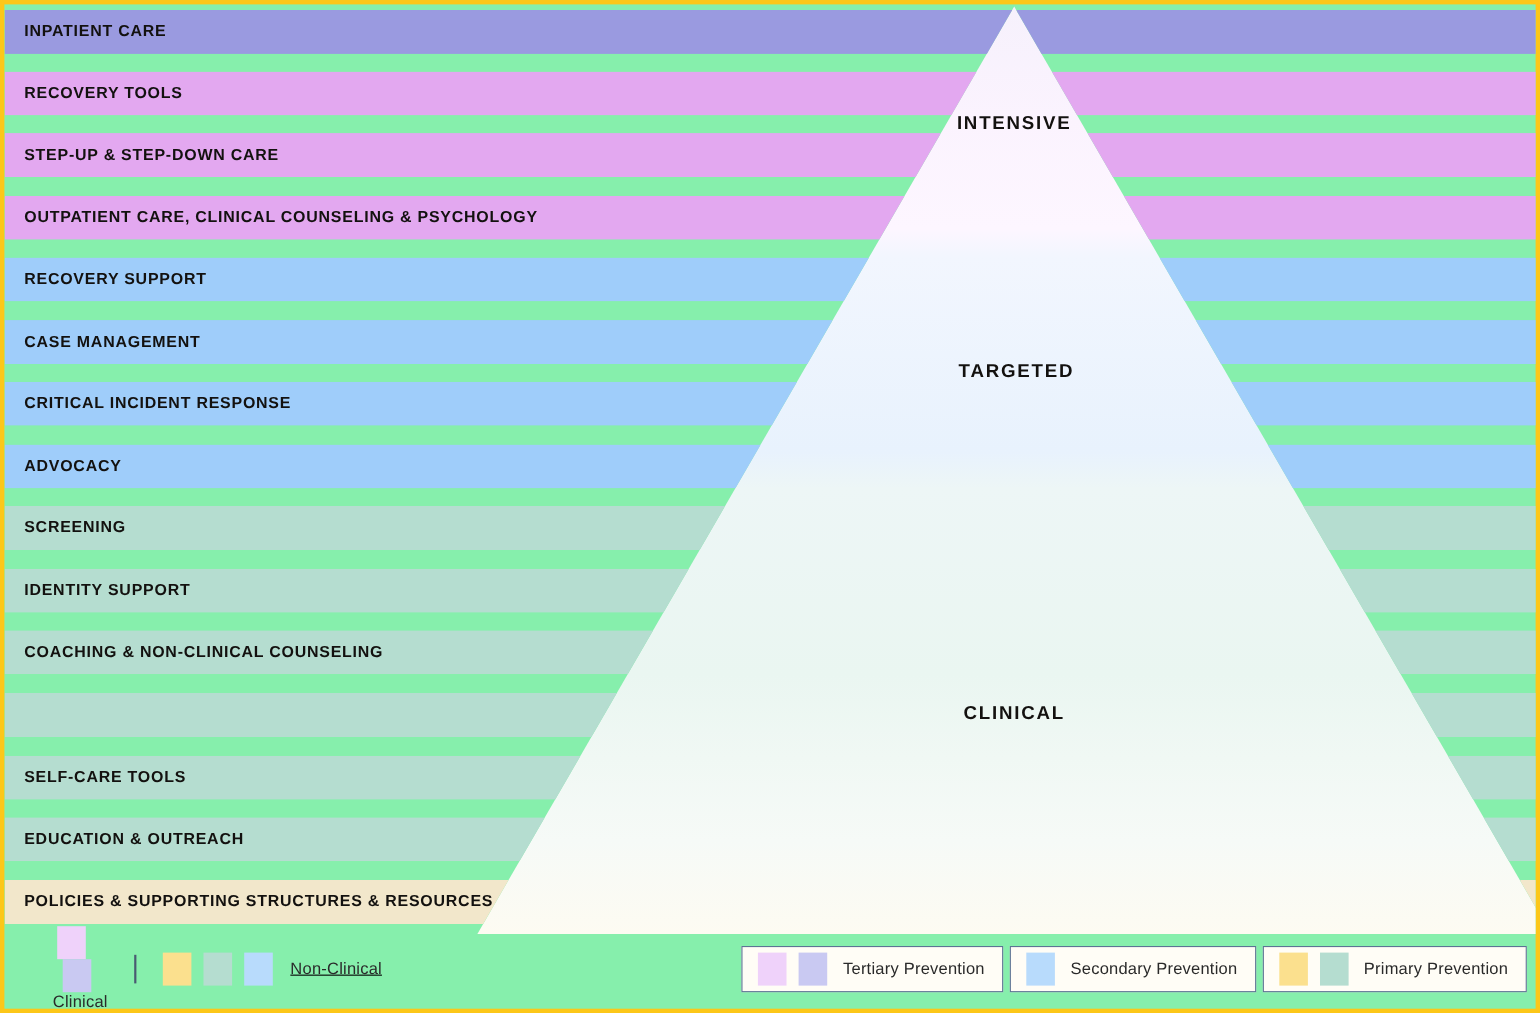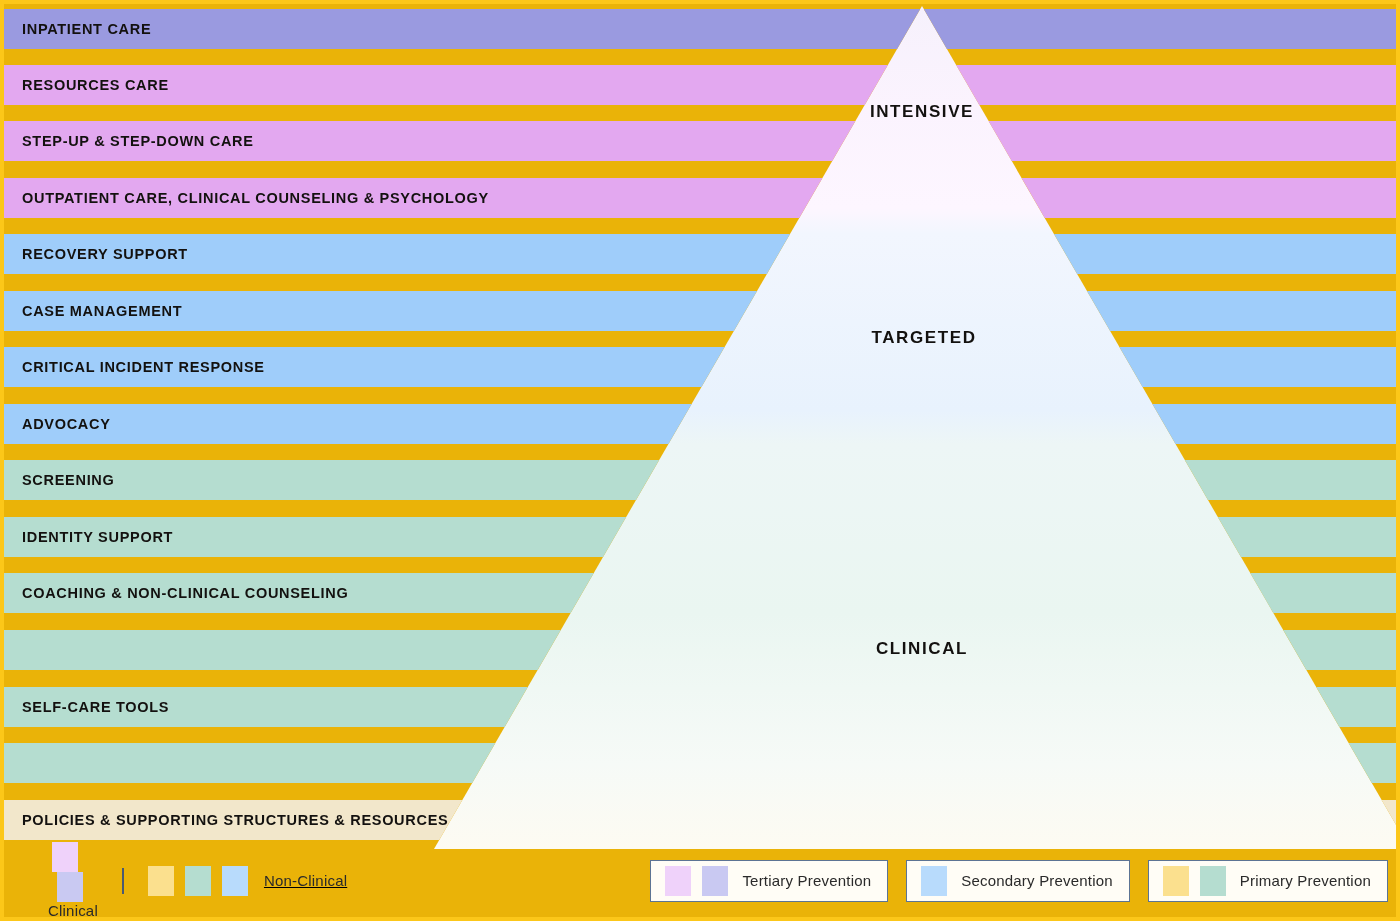--- a/index.html
+++ b/index.html
@@ -9,21 +9,21 @@
     background: #ffffff;
   }
   body {
     font-family: "Liberation Sans", sans-serif;
   }
 
   #stage {
     position: relative;
     width: 1400px;
     height: 921px;
-    background: #eab308;
+    background: #86efac;
     box-sizing: border-box;
     border-left: 4px solid #FCC719;
     border-right: 4px solid #FCC719;
     border-top: 4px solid #FCC719;
     border-bottom: 4px solid #FCC719;
     overflow: hidden;
   }
 
   
   #pyramid-layer {
@@ -115,21 +115,21 @@
     align-items: center;
     margin-left: auto;
     margin-right: 8px;
   }
   .legend-box {
     display: flex;
     align-items: center;
     border: 1px solid #5C7494;
     height: 42px;
     padding: 0 14px;
-    margin-left: 18px;
+    margin-left: 6px;
     background: #FFFDF6;
     box-sizing: border-box;
   }
   .legend-box .legend-text { margin-left: 14px; margin-right: 2px; }
 </style>
 </head>
 <body>
 
 <div id="stage">
 
@@ -152,21 +152,21 @@
 
   <div id="rows-container">
       <div class="row" style="top: 5px; height: 40px;">
         <div class="seg" style="left: 0px; width: 916.263px; background: rgb(154, 154, 224); clip-path: polygon(0% 0%, 100% 0%, 97.4728% 100%, 0% 100%);"></div>
         <div class="seg" style="left: 919.737px; width: 480.263px; background: rgb(154, 154, 224); clip-path: polygon(0% 0%, 100% 0%, 100% 100%, 4.8214% 100%);"></div>
         <div class="label">INPATIENT CARE</div>
       </div>
       <div class="row" style="top: 61px; height: 40px;">
         <div class="seg" style="left: 0px; width: 883.846px; background: rgb(227, 168, 240); clip-path: polygon(0% 0%, 100% 0%, 97.3802% 100%, 0% 100%);"></div>
         <div class="seg" style="left: 952.154px; width: 447.846px; background: rgb(227, 168, 240); clip-path: polygon(0% 0%, 100% 0%, 100% 100%, 5.1704% 100%);"></div>
-        <div class="label">RESOURCES CARE</div>
+        <div class="label">RECOVERY TOOLS</div>
       </div>
       <div class="row" style="top: 117px; height: 40px;">
         <div class="seg" style="left: 0px; width: 851.428px; background: rgb(227, 168, 240); clip-path: polygon(0% 0%, 100% 0%, 97.2804% 100%, 0% 100%);"></div>
         <div class="seg" style="left: 984.572px; width: 415.428px; background: rgb(227, 168, 240); clip-path: polygon(0% 0%, 100% 0%, 100% 100%, 5.57386% 100%);"></div>
         <div class="label">STEP-UP &amp; STEP-DOWN CARE</div>
       </div>
       <div class="row" style="top: 174px; height: 40px;">
         <div class="seg" style="left: 0px; width: 818.432px; background: rgb(227, 168, 240); clip-path: polygon(0% 0%, 100% 0%, 97.1708% 100%, 0% 100%);"></div>
         <div class="seg" style="left: 1017.57px; width: 382.432px; background: rgb(227, 168, 240); clip-path: polygon(0% 0%, 100% 0%, 100% 100%, 6.05478% 100%);"></div>
         <div class="label">OUTPATIENT CARE, CLINICAL COUNSELING &amp; PSYCHOLOGY</div>
@@ -211,20 +211,21 @@
         <div class="seg" style="left: 1279.22px; width: 120.776px; background: rgb(181, 221, 208); clip-path: polygon(0% 0%, 100% 0%, 100% 100%, 19.1722% 100%);"></div>
       </div>
       <div class="row" style="top: 683px; height: 40px;">
         <div class="seg" style="left: 0px; width: 523.779px; background: rgb(181, 221, 208); clip-path: polygon(0% 0%, 100% 0%, 95.5792% 100%, 0% 100%);"></div>
         <div class="seg" style="left: 1312.22px; width: 87.7794px; background: rgb(181, 221, 208); clip-path: polygon(0% 0%, 100% 0%, 100% 100%, 26.3791% 100%);"></div>
         <div class="label">SELF-CARE TOOLS</div>
       </div>
       <div class="row" style="top: 739px; height: 40px;">
         <div class="seg" style="left: 0px; width: 491.362px; background: rgb(181, 221, 208); clip-path: polygon(0% 0%, 100% 0%, 95.2875% 100%, 0% 100%);"></div>
         <div class="seg" style="left: 1344.64px; width: 55.3618px; background: rgb(181, 221, 208); clip-path: polygon(0% 0%, 100% 0%, 100% 100%, 41.8256% 100%);"></div>
+        <div class="label">EDUCATION &amp; OUTREACH</div>
       </div>
       <div class="row" style="top: 796px; height: 40px;">
         <div class="seg" style="left: 0px; width: 458.365px; background: rgb(242, 231, 203); clip-path: polygon(0% 0%, 100% 0%, 94.9483% 100%, 0% 100%);"></div>
         <div class="seg" style="left: 1377.63px; width: 22.3654px; background: rgb(242, 231, 203); clip-path: polygon(0% 0%, 100% 0%, 100% 100%, 103.532% 100%);"></div>
         <div class="label">POLICIES &amp; SUPPORTING STRUCTURES &amp; RESOURCES</div>
       </div>
     </div>
 
   <div id="tiers-container">
       <div class="tier" style="top: 98px; left: 718px; width: 400px;">INTENSIVE</div>

